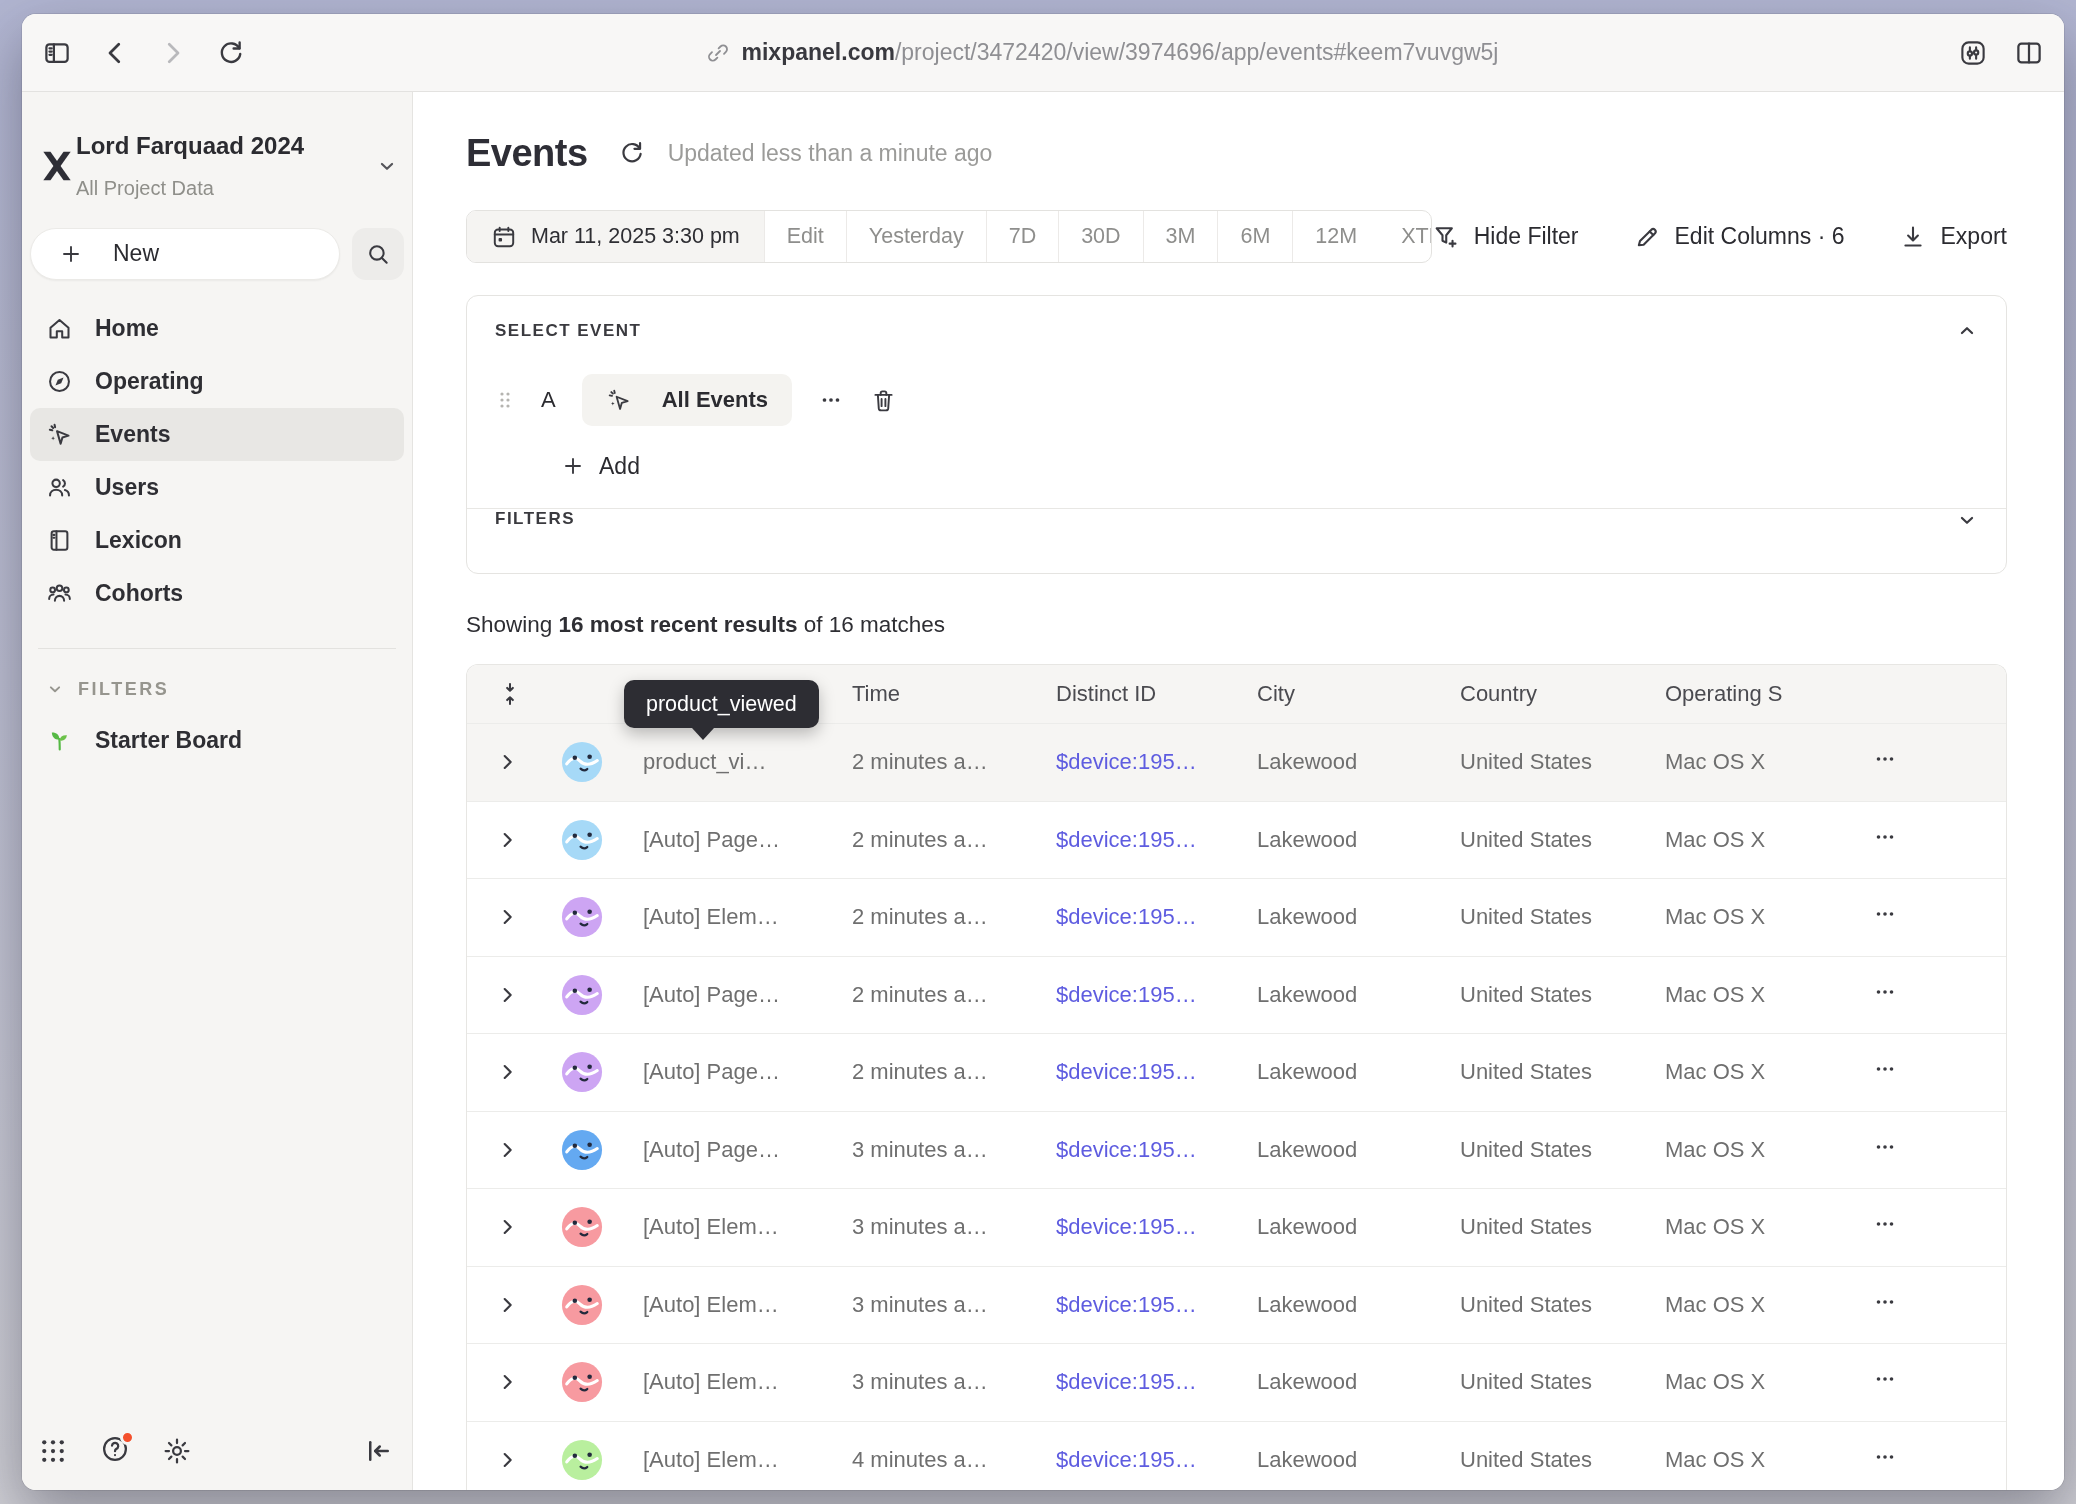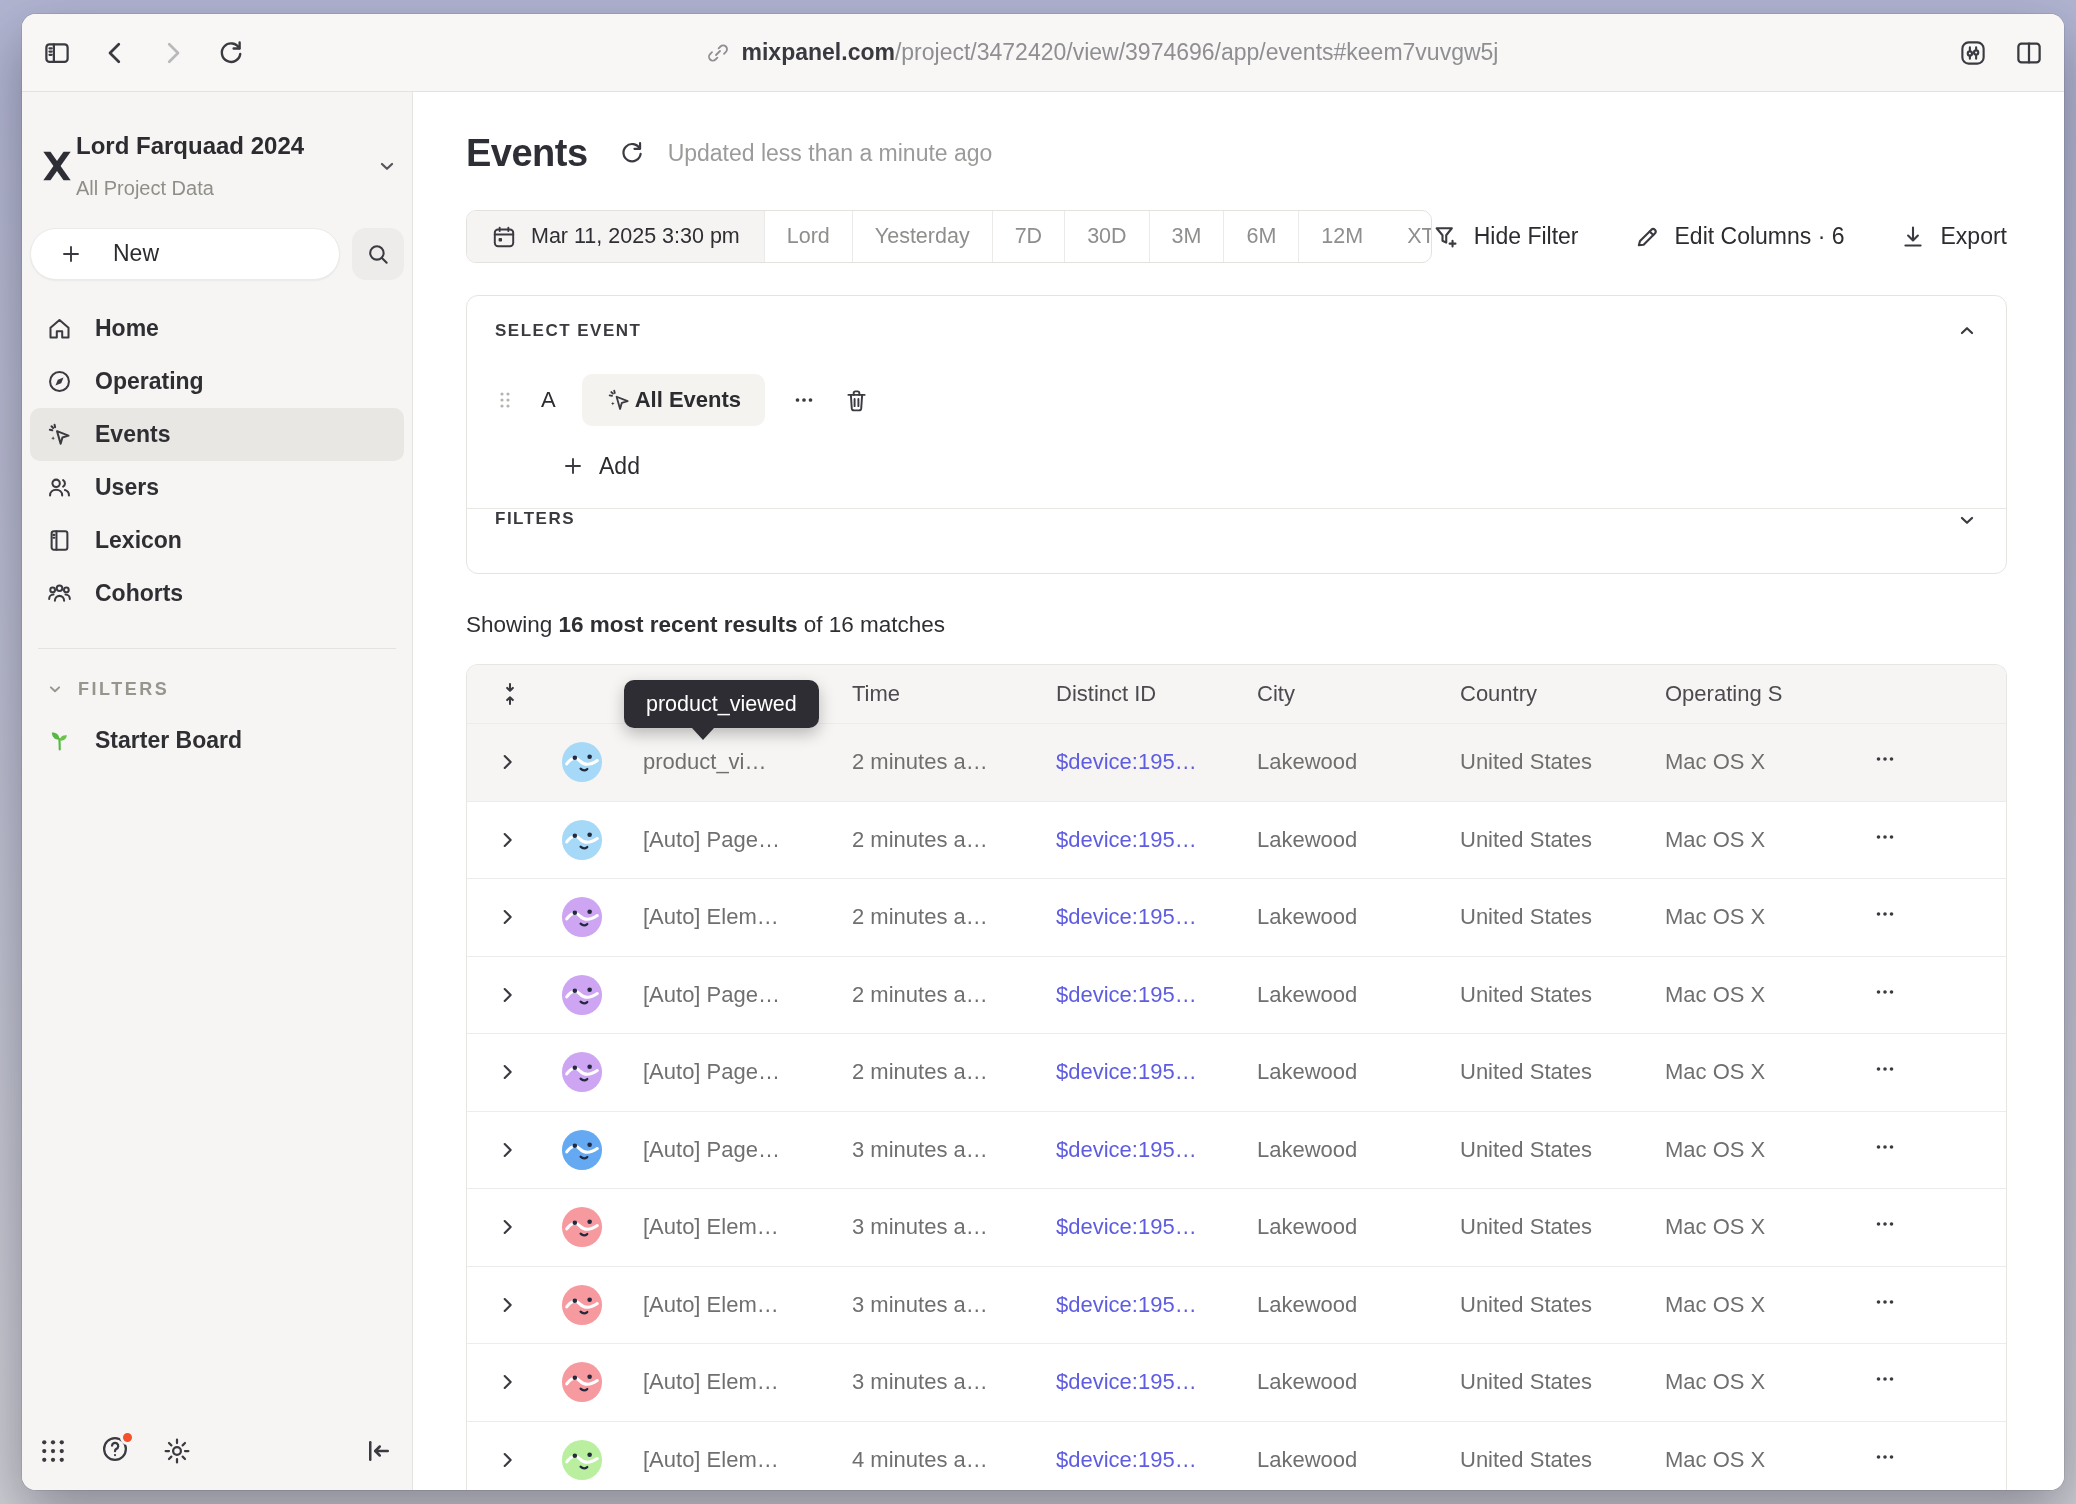--- a/index.html
+++ b/index.html
@@ -89,21 +89,21 @@
   .action-btn { display:flex; align-items:center; gap:14px; font-size:23px; color:#2b2b30; white-space:nowrap; }
 
   
   .query-card { margin-top:32px; border:1px solid #e5e4e1; border-radius:12px; background:#fff; }
   .select-section { padding:24px 28px 26px; }
   .section-head { display:flex; align-items:center; justify-content:space-between; }
   .section-title { font-size:17px; font-weight:700; letter-spacing:1.5px; color:#3a3a3f; }
   .event-row { margin-top:32px; display:flex; align-items:center; gap:26px; }
   .row-letter { font-size:22px; font-weight:500; color:#2b2b30; }
   .event-chip { background:#f4f3f0; border-radius:10px; height:52px; display:flex; align-items:center;
-    gap:3px; padding:0 24px; font-size:22px; font-weight:600; color:#2b2b30; }
+    gap:30px; padding:0 24px; font-size:22px; font-weight:600; color:#2b2b30; }
   .add-row { margin-top:26px; margin-left:66px; display:inline-flex; align-items:center; gap:14px;
     font-size:23px; color:#2b2b30; height:28px; }
   .card-divider { border-top:1px solid #e8e7e4; }
   .filters-section { padding:0 28px; height:64px; display:flex; align-items:flex-start; justify-content:space-between; }
 
   
   .results-line { margin-top:38px; font-size:22.5px; color:#2e2e33; height:28px; }
   .results-line b { font-weight:700; }
 
   .table-wrap { margin-top:24px; position:relative; }
@@ -369,21 +369,21 @@
           <div class="seg seg-date">
             <span class="icon">
               <svg width="26" height="26" viewBox="0 0 24 24" fill="none" stroke="currentColor" stroke-width="1.8" stroke-linecap="round" stroke-linejoin="round">
                   <rect x="3.5" y="5" width="17" height="15.5" rx="3"></rect>
                   <path d="M8 3.5 v3 M16 3.5 v3 M3.5 9.7 h17"></path>
                   <rect x="7" y="13" width="3.2" height="3.2" rx="0.9" fill="currentColor" stroke="none"></rect>
                 </svg>
             </span>
             <span>Mar 11, 2025 3:30 pm</span>
           </div>
-          <span id="range-segments" style="display:contents"><div class="seg">Lord</div><div class="seg">Yesterday</div><div class="seg">7D</div><div class="seg">30D</div><div class="seg">3M</div><div class="seg">6M</div><div class="seg">12M</div></span>
+          <span id="range-segments" style="display:contents"><div class="seg">Edit</div><div class="seg">Yesterday</div><div class="seg">7D</div><div class="seg">30D</div><div class="seg">3M</div><div class="seg">6M</div><div class="seg">12M</div></span>
           <div class="seg seg-xtd">
             <span>XTD</span>
 
           </div>
         </div>
 
         <div class="right-actions">
           <div class="action-btn">
             <span class="icon">
               <svg width="28" height="28" viewBox="0 0 24 24" fill="none" stroke="currentColor" stroke-width="1.8" stroke-linecap="round" stroke-linejoin="round">

